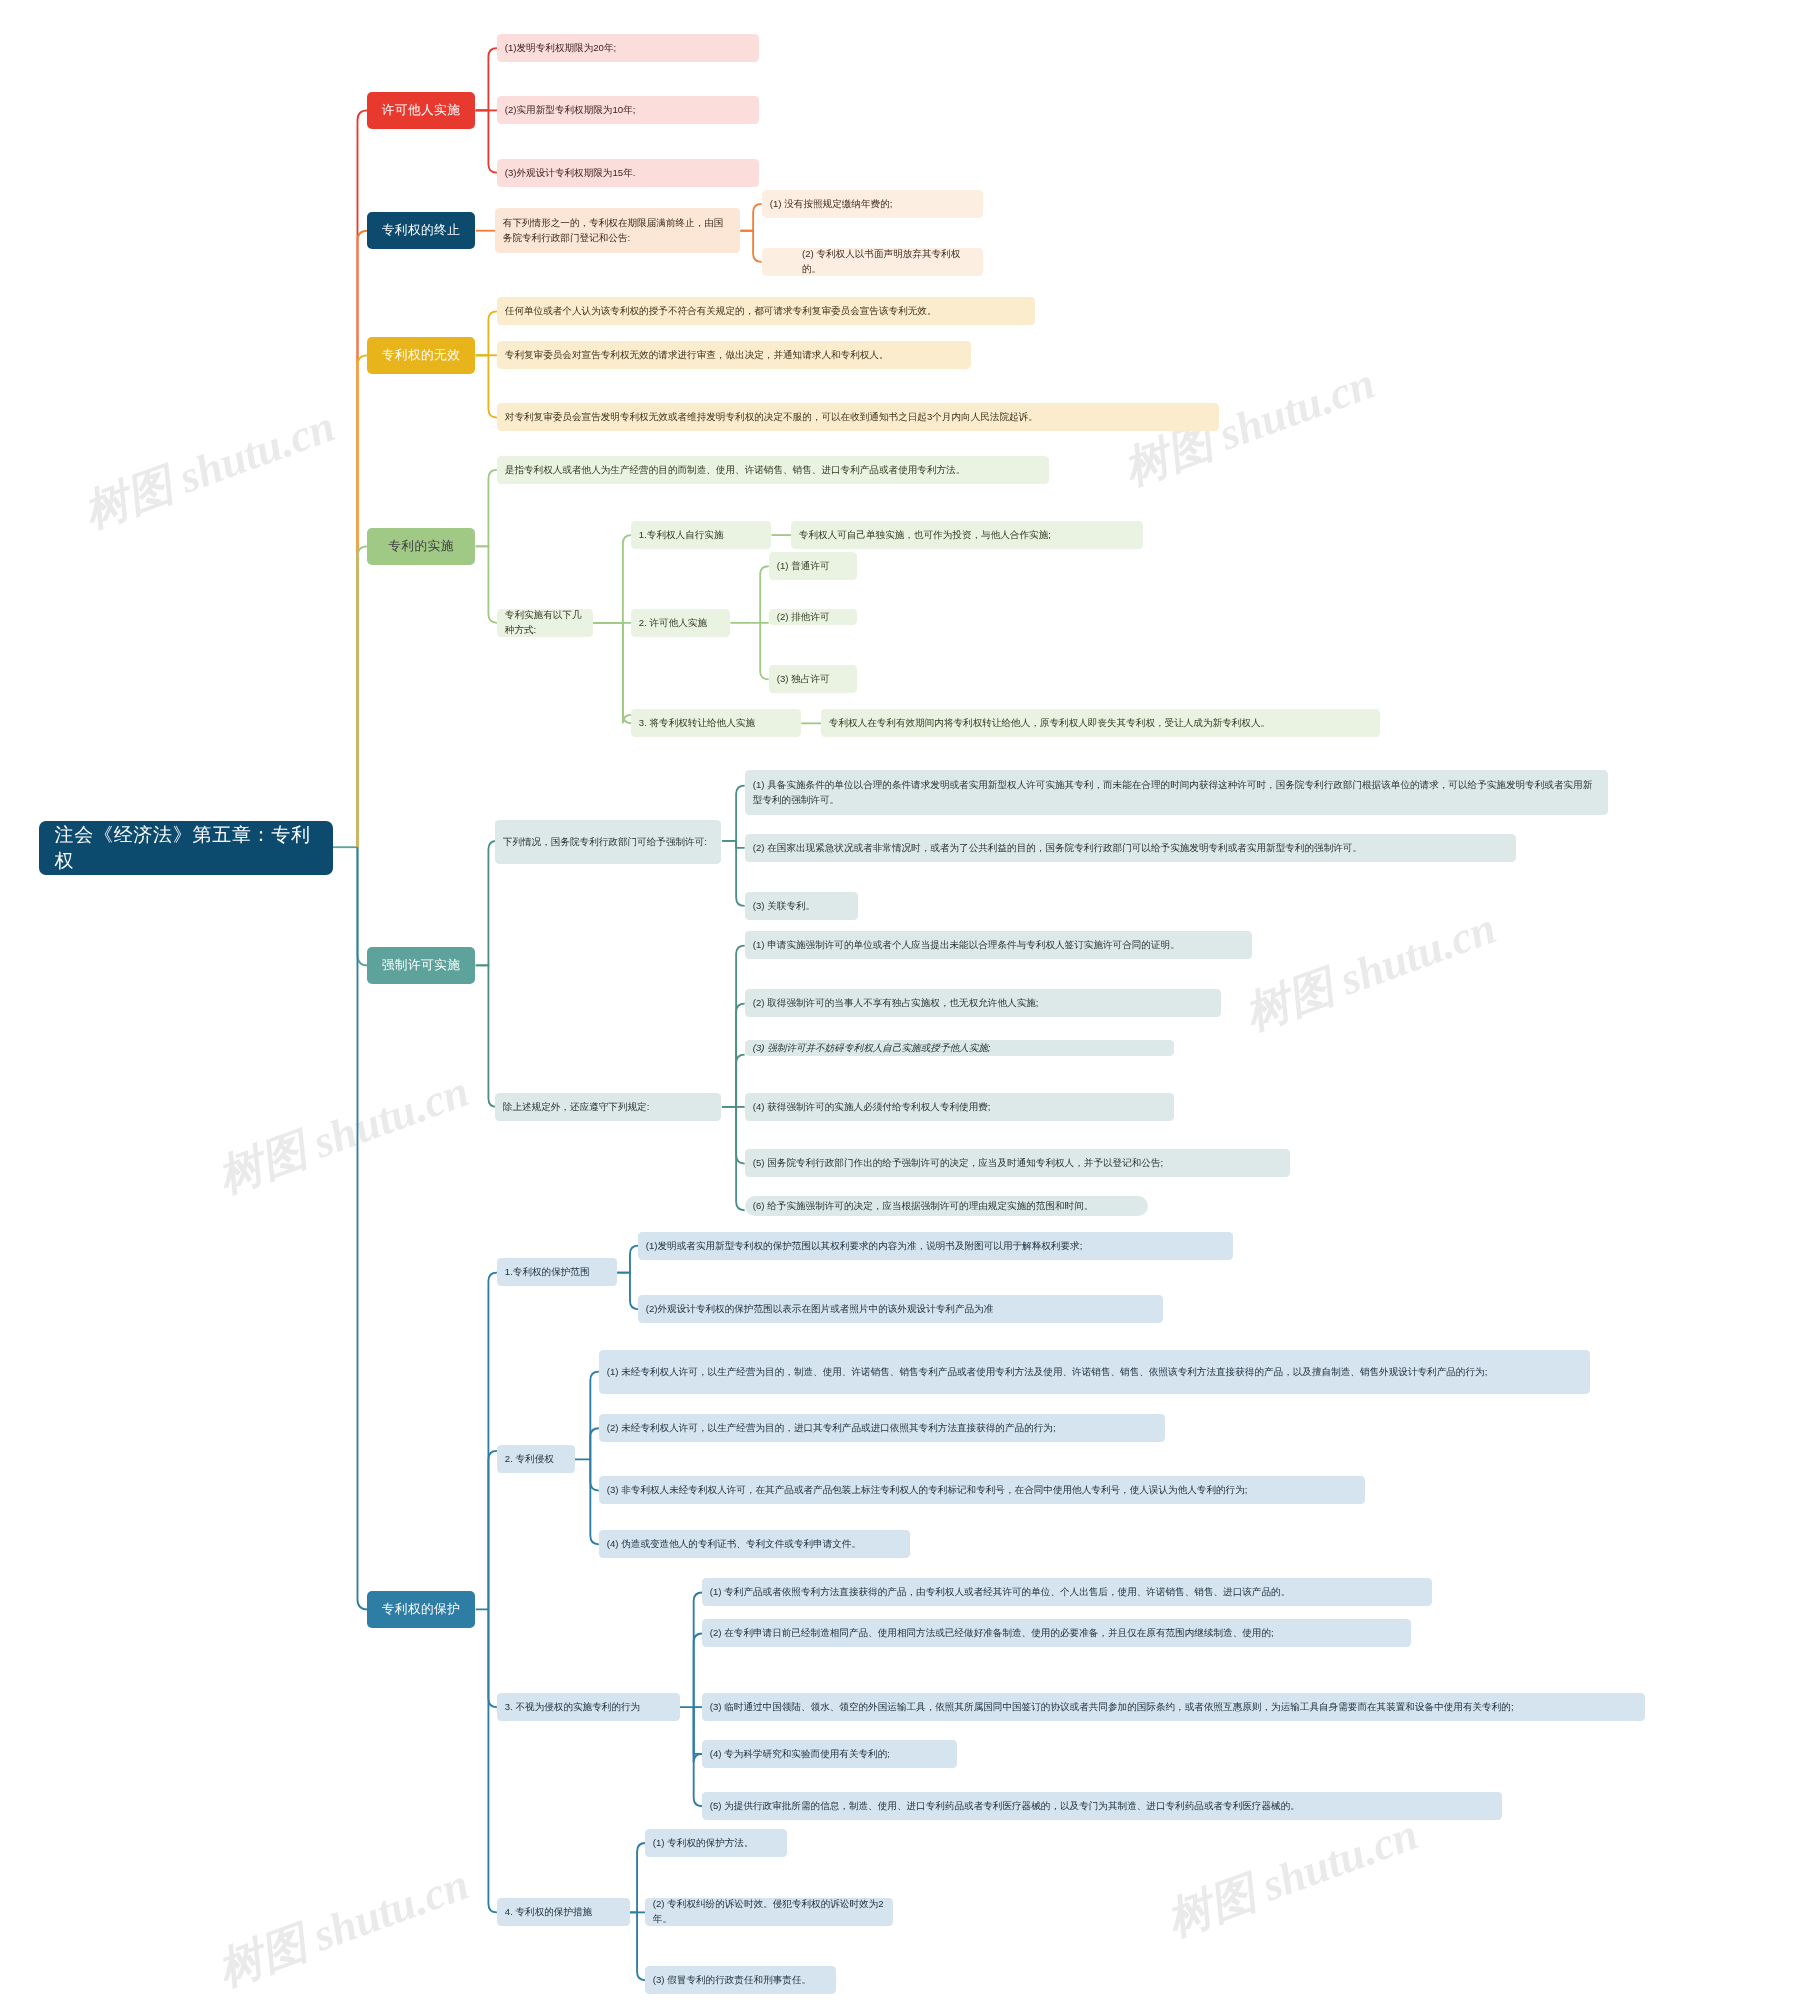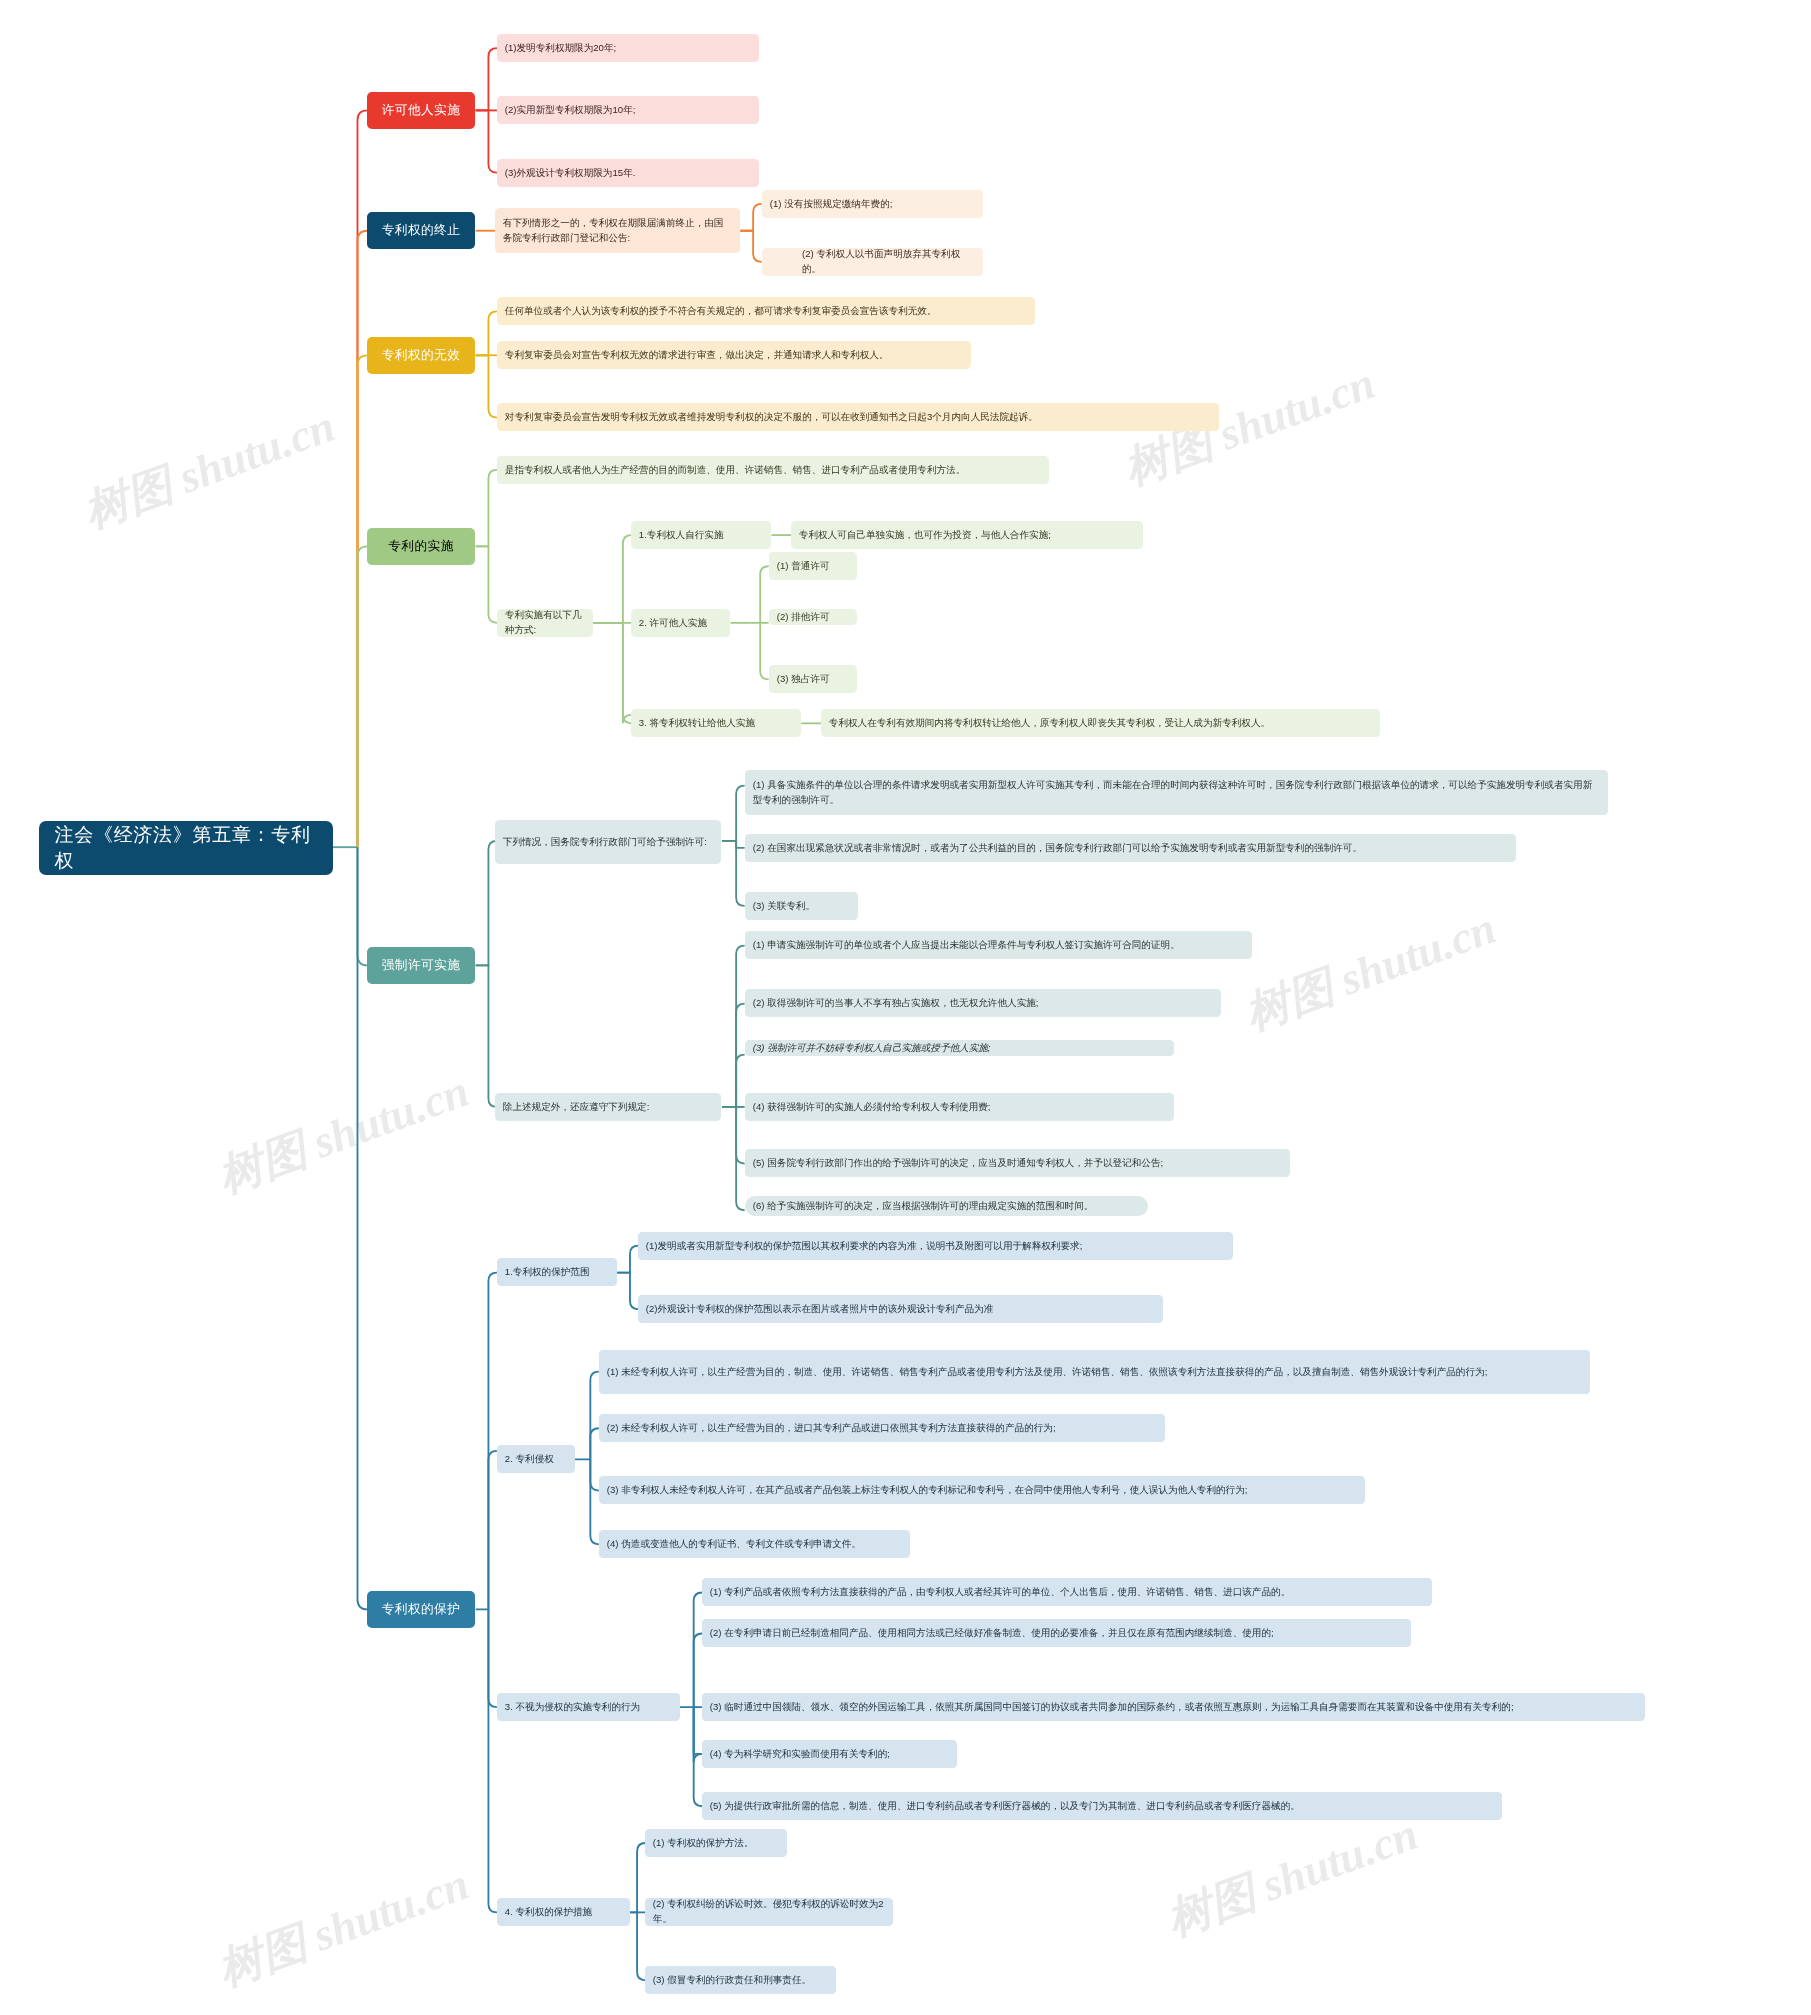--- a/index.html
+++ b/index.html
@@ -18,21 +18,21 @@
   .root{
     background:#0c4a6e;color:#ffffff;border-radius:7px;
     font-size:19px;line-height:1.35;padding:10px 15.6px;letter-spacing:0.7px;
   }
 
   
   .l1{border-radius:5px;color:#ffffff;font-size:12.7px;line-height:1.3;padding:6.4px 10px;letter-spacing:0.4px;}
   .l1.red{background:#e8392f;}
   .l1.orange{background:#0c4a6e;}
   .l1.yellow{background:#e8b41c;}
-  .l1.green{background:#9fc985;color:#000000;}
+  .l1.green{background:#9fc985;color:#404040;}
   .l1.teal{background:#5ea39b;}
   .l1.blue{background:#2e7da4;}
 
   
   .bx{border-radius:4.2px;font-size:9.6px;line-height:1.55;padding:5px 7.8px;color:#33302c;}
   .bx.red{background:#fbdedc;color:#3b2220;}
   .bx.orange{background:#fce6d6;color:#3b2a1c;}
   .bx.orange2{background:#fdeee2;color:#3b2a1c;}
   .bx.yellow{background:#fbeccd;color:#3a3118;}
   .bx.green{background:#eaf2e2;color:#31391f;}

